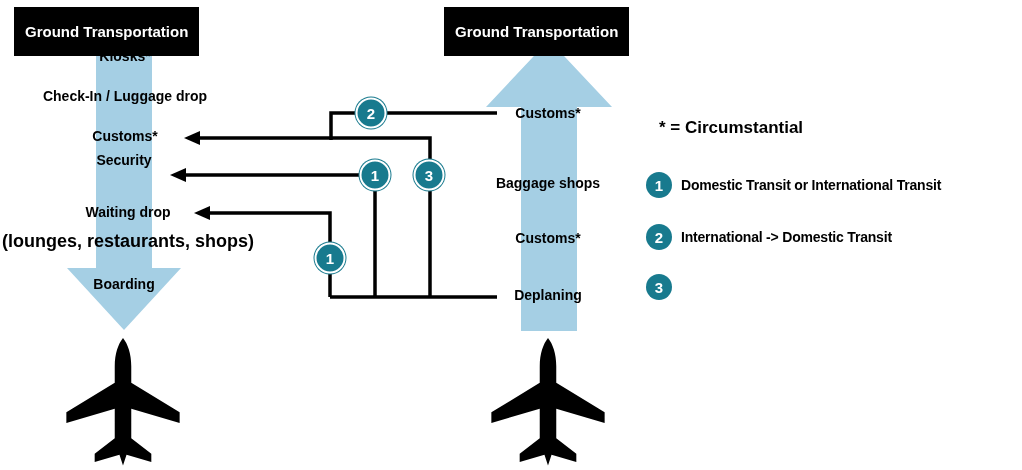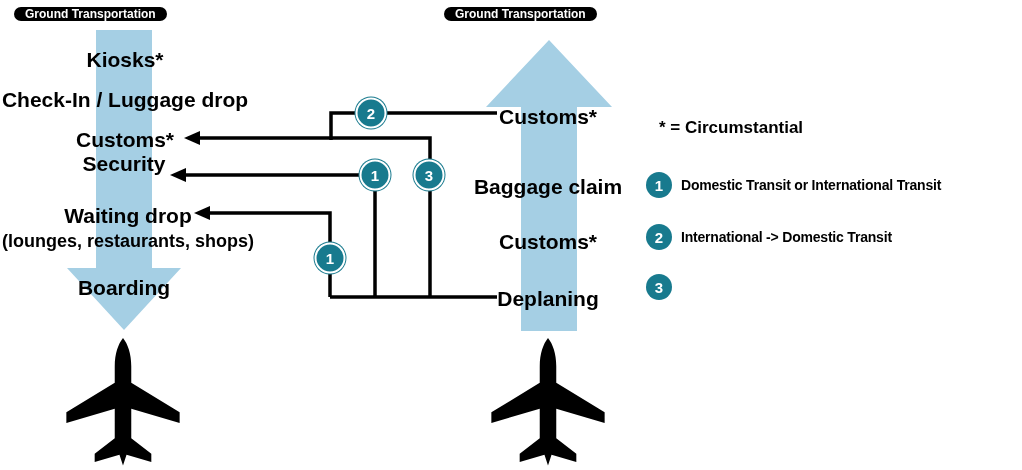--- a/index.html
+++ b/index.html
@@ -1,21 +1,21 @@
 <!DOCTYPE html>
 <html><head>
 <meta charset="utf-8">
 <style>
   html,body{margin:0;padding:0;background:#ffffff;}
   #canvas{position:relative;width:1022px;height:470px;background:#ffffff;
           font-family:"Liberation Sans",sans-serif;overflow:hidden;}
   svg.layer{position:absolute;left:0;top:0;z-index:1;}
-  .hdr{position:absolute;background:#000;color:#fff;font-weight:700;font-size:12px;
-       padding:0 11px;white-space:nowrap;z-index:5;border-radius:9px;}
-  .step{position:absolute;transform:translateX(-50%);font-weight:700;font-size:21px;
+  .hdr{position:absolute;background:#000;color:#fff;font-weight:700;font-size:15px;
+       padding:16px 11px;white-space:nowrap;z-index:5;}
+  .step{position:absolute;transform:translateX(-50%);font-weight:700;font-size:14px;
         color:#000;white-space:nowrap;z-index:5;}
   .step.small{font-size:18px;}
   .badge{position:absolute;transform:translate(-50%,-50%);width:27px;height:27px;
          border-radius:50%;background:#187a8e;border:2px solid #fff;
          box-shadow:0 0 0 1px #187a8e;color:#fff;font-weight:700;font-size:15px;
          display:flex;align-items:center;justify-content:center;z-index:6;}
   .legend-note{position:absolute;font-weight:700;font-size:17px;color:#000;
                white-space:nowrap;z-index:5;margin-left:8px;}
   .legend-row{position:absolute;display:flex;align-items:center;gap:9px;z-index:5;}
   .legend-badge{width:26px;height:26px;border-radius:50%;background:#187a8e;color:#fff;
@@ -60,21 +60,21 @@
 
   <div class="step" style="left:125px;top:48px">Kiosks*</div>
   <div class="step" style="left:125px;top:88px">Check-In / Luggage drop</div>
   <div class="step" style="left:125px;top:128px">Customs*</div>
   <div class="step" style="left:124px;top:152px">Security</div>
   <div class="step" style="left:128px;top:204px">Waiting drop</div>
   <div class="step small" style="left:128px;top:231px">(lounges, restaurants, shops)</div>
   <div class="step" style="left:124px;top:276px">Boarding</div>
 
   <div class="step" style="left:548px;top:105px">Customs*</div>
-  <div class="step" style="left:548px;top:175px">Baggage claim</div>
+  <div class="step" style="left:548px;top:175px">Baggage shops</div>
   <div class="step" style="left:548px;top:230px">Customs*</div>
   <div class="step" style="left:548px;top:287px">Deplaning</div>
 
   <div class="badge" style="left:371px;top:113px">2</div>
   <div class="badge" style="left:375px;top:175px">1</div>
   <div class="badge" style="left:429px;top:175px">3</div>
   <div class="badge" style="left:330px;top:258px">1</div>
 
   <div class="legend-note" style="left:651px;top:118px">* = Circumstantial</div>
 

